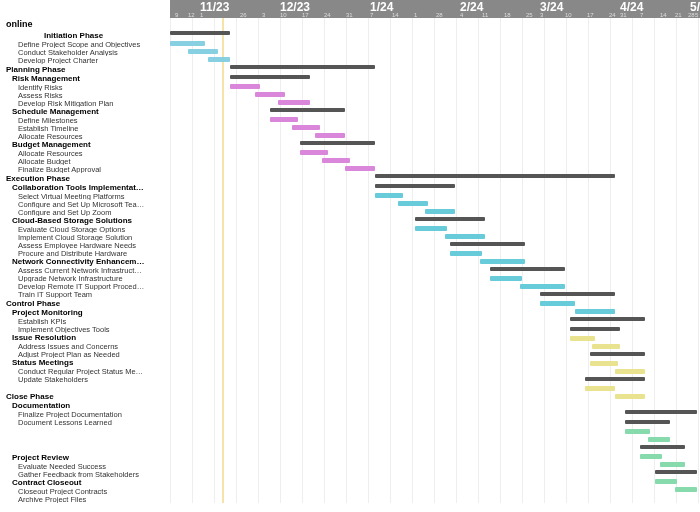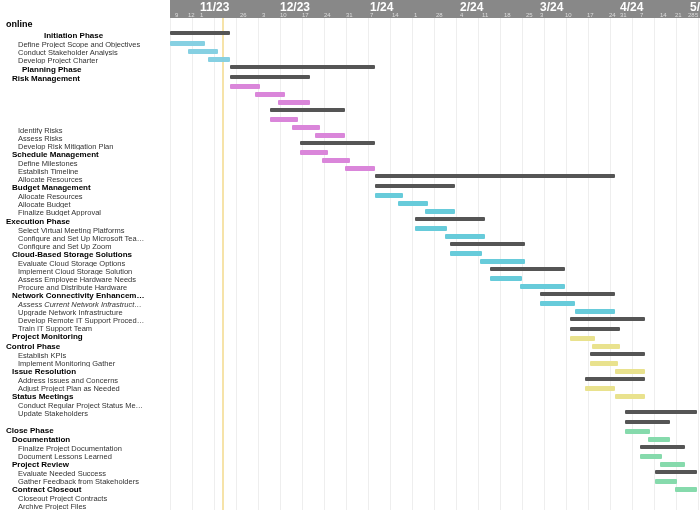--- a/index.html
+++ b/index.html
@@ -74,63 +74,64 @@
         <div class="day-label" style="left: 525px;">5</div>
       </div>
   </div>
   <div class="content">
     <div class="left-col" id="leftcol">
         <div class="row title-row" style="height: 12px;">online</div>
         <div class="row phase-row" style="height: 10px; padding-left: 38px;">Initiation Phase</div>
         <div class="row task-row" style="height: 8px;">Define Project Scope and Objectives</div>
         <div class="row task-row" style="height: 8px;">Conduct Stakeholder Analysis</div>
         <div class="row task-row" style="height: 8px;">Develop Project Charter</div>
-        <div class="row phase-row" style="height: 10px; margin-left: 16px;">Planning Phase</div>
+        <div class="row phase-row" style="height: 10px;">Planning Phase</div>
         <div class="row group-row" style="height: 9px;">Risk Management</div>
-        <div class="row task-row" style="height: 8px; margin-top: 43px;">Identify Risks</div>
+        <div class="row task-row" style="height: 8px;">Identify Risks</div>
         <div class="row task-row" style="height: 8px;">Assess Risks</div>
         <div class="row task-row" style="height: 8px;">Develop Risk Mitigation Plan</div>
         <div class="row group-row" style="height: 9px;">Schedule Management</div>
         <div class="row task-row" style="height: 8px;">Define Milestones</div>
         <div class="row task-row" style="height: 8px;">Establish Timeline</div>
         <div class="row task-row" style="height: 8px;">Allocate Resources</div>
         <div class="row group-row" style="height: 9px;">Budget Management</div>
         <div class="row task-row" style="height: 8px;">Allocate Resources</div>
         <div class="row task-row" style="height: 8px;">Allocate Budget</div>
         <div class="row task-row" style="height: 8px;">Finalize Budget Approval</div>
         <div class="row phase-row" style="height: 10px;">Execution Phase</div>
+        <div class="row group-row" style="height: 9px;">Collaboration Tools Implementat…</div>
         <div class="row task-row" style="height: 8px;">Select Virtual Meeting Platforms</div>
         <div class="row task-row" style="height: 8px;">Configure and Set Up Microsoft Tea…</div>
         <div class="row task-row" style="height: 8px;">Configure and Set Up Zoom</div>
         <div class="row group-row" style="height: 9px;">Cloud-Based Storage Solutions</div>
         <div class="row task-row" style="height: 8px;">Evaluate Cloud Storage Options</div>
         <div class="row task-row" style="height: 8px;">Implement Cloud Storage Solution</div>
         <div class="row task-row" style="height: 8px;">Assess Employee Hardware Needs</div>
         <div class="row task-row" style="height: 8px;">Procure and Distribute Hardware</div>
         <div class="row group-row" style="height: 9px;">Network Connectivity Enhancem…</div>
-        <div class="row task-row" style="height: 8px; font-style: italic;">Assess Current Network Infrastruct…</div>
+        <div class="row task-row" style="height: 8px;">Assess Current Network Infrastruct…</div>
         <div class="row task-row" style="height: 8px;">Upgrade Network Infrastructure</div>
         <div class="row task-row" style="height: 8px;">Develop Remote IT Support Proced…</div>
         <div class="row task-row" style="height: 8px;">Train IT Support Team</div>
+        <div class="row phase-row" style="height: 10px;">Control Phase</div>
         <div class="row group-row" style="height: 9px;">Project Monitoring</div>
-        <div class="row phase-row" style="height: 10px;">Control Phase</div>
         <div class="row task-row" style="height: 8px;">Establish KPIs</div>
-        <div class="row task-row" style="height: 8px;">Implement Monitoring Gather</div>
+        <div class="row task-row" style="height: 8px;">Implement Objectives Tools</div>
         <div class="row group-row" style="height: 9px;">Issue Resolution</div>
         <div class="row task-row" style="height: 8px;">Address Issues and Concerns</div>
         <div class="row task-row" style="height: 8px;">Adjust Project Plan as Needed</div>
         <div class="row group-row" style="height: 9px;">Status Meetings</div>
         <div class="row task-row" style="height: 8px;">Conduct Regular Project Status Me…</div>
         <div class="row task-row" style="height: 8px;">Update Stakeholders</div>
         <div class="gap" style="height: 8px;"></div>
         <div class="row phase-row" style="height: 10px;">Close Phase</div>
         <div class="row group-row" style="height: 9px;">Documentation</div>
         <div class="row task-row" style="height: 8px;">Finalize Project Documentation</div>
         <div class="row task-row" style="height: 8px;">Document Lessons Learned</div>
-        <div class="row group-row" style="height: 9px;">Project Review</div>
+        <div class="row group-row" style="height: 9px; margin-top: 27px;">Project Review</div>
         <div class="row task-row" style="height: 8px;">Evaluate Needed Success</div>
         <div class="row task-row" style="height: 8px;">Gather Feedback from Stakeholders</div>
         <div class="row group-row" style="height: 9px;">Contract Closeout</div>
         <div class="row task-row" style="height: 8px;">Closeout Project Contracts</div>
         <div class="row task-row" style="height: 8px;">Archive Project Files</div>
       </div>
     <div class="right-col" id="rightcol">
         <div class="gridline" style="left: 0px;"></div>
         <div class="gridline" style="left: 22px;"></div>
         <div class="gridline" style="left: 44px;"></div>

